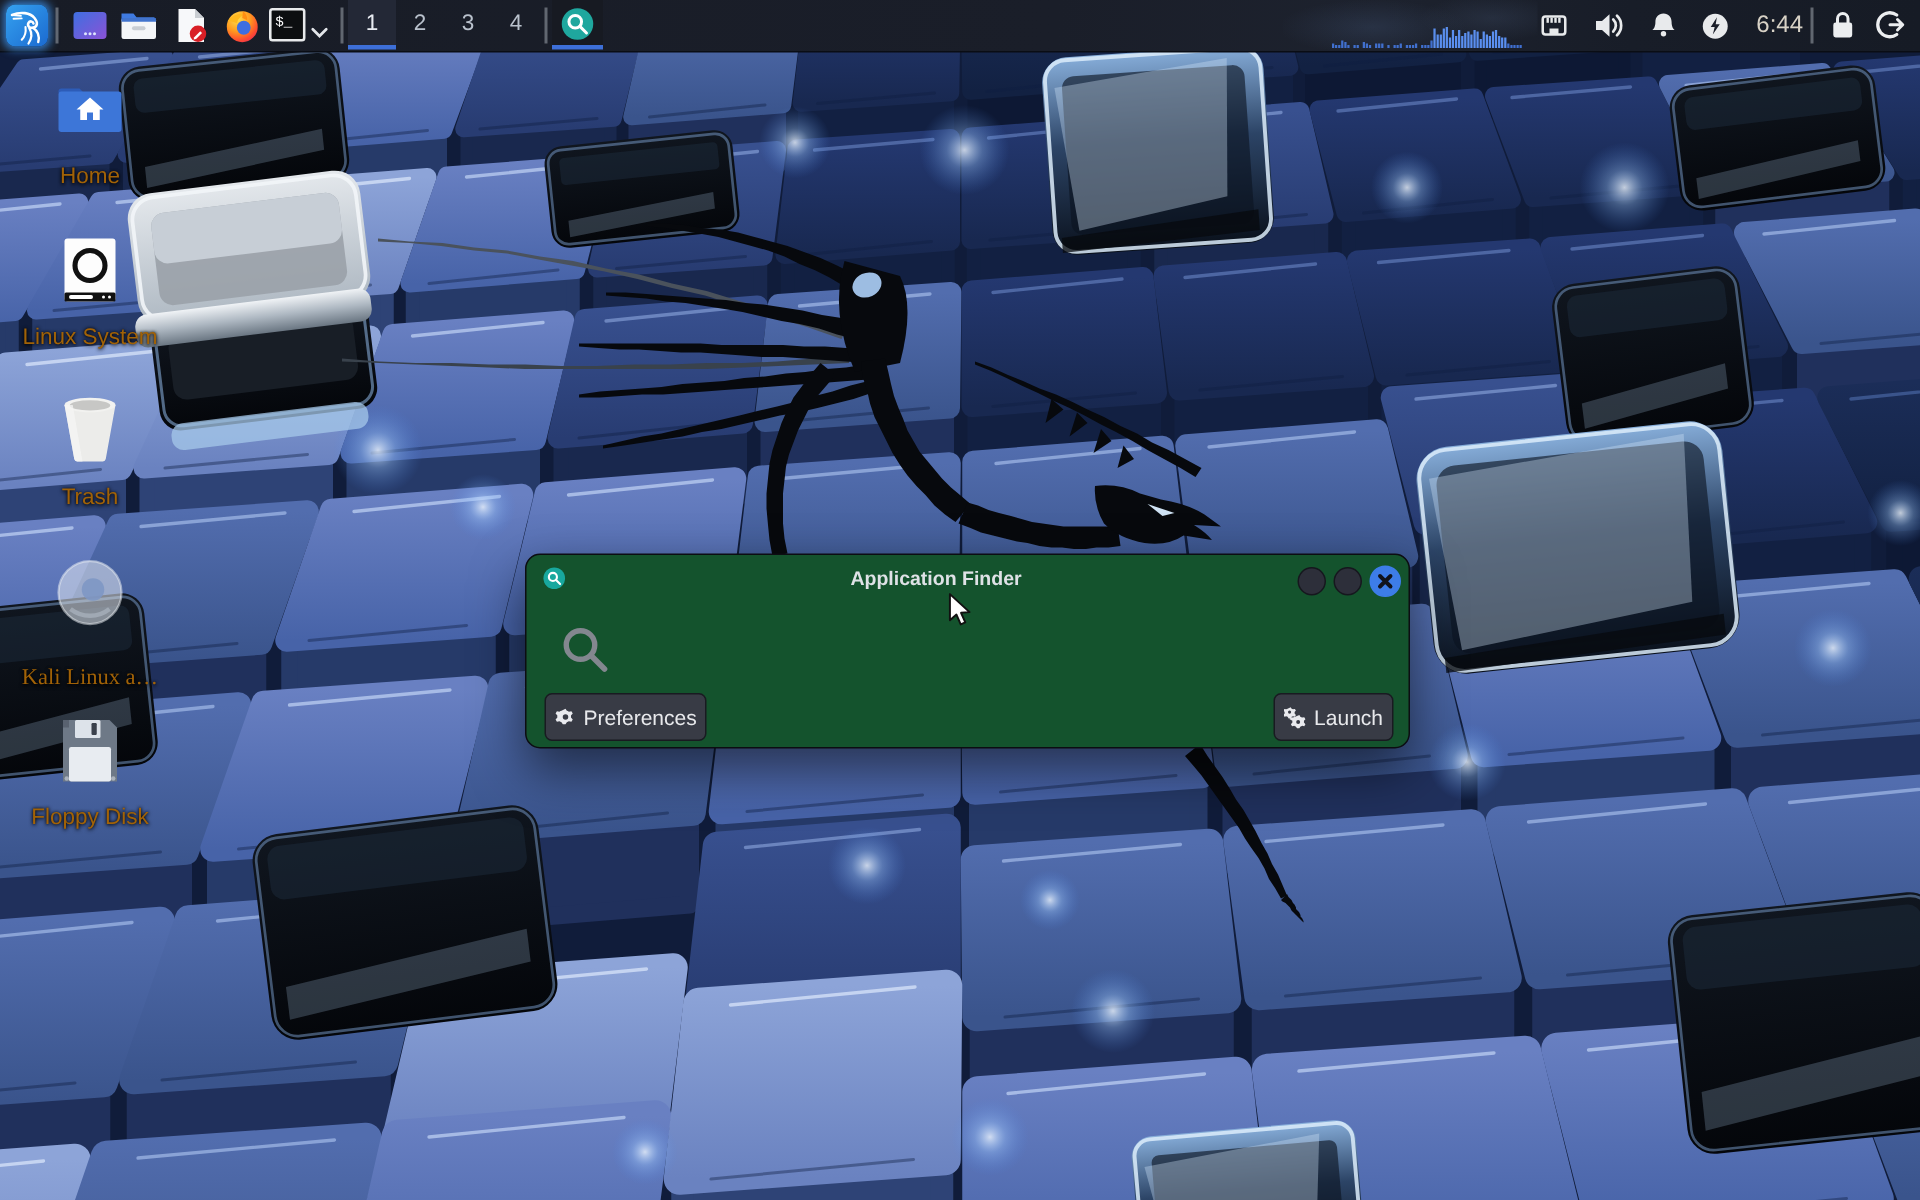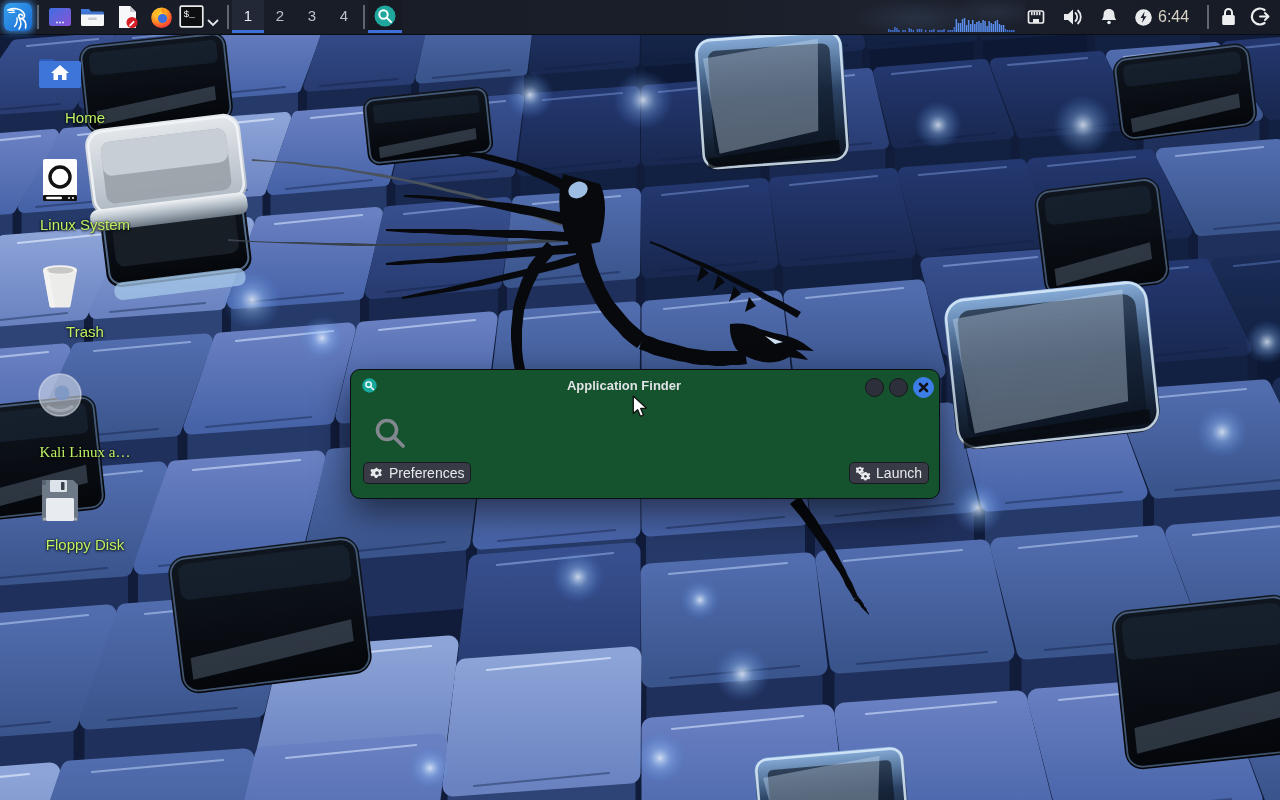--- a/index.html
+++ b/index.html
@@ -1,34 +1,34 @@
 <!DOCTYPE html>
 <html><head><meta charset="utf-8"><style>
 html,body{margin:0;padding:0;width:1280px;height:800px;overflow:hidden;
 font-family:"Liberation Sans",sans-serif;background:#000;}
 #bg{position:absolute;left:0;top:0;width:1280px;height:800px;}
 #panel{position:absolute;left:0;top:0;width:1280px;height:34px;
 background:linear-gradient(90deg,#181c26 0%,#1a1e29 55%,#1d222e 72%,#181d28 85%,#161b25 100%);
 border-bottom:1px solid #0a0d14;z-index:20;}
 #panel::after{content:'';position:absolute;left:855px;top:0;width:170px;height:33px;background:radial-gradient(ellipse 90px 26px at 60px 18px,rgba(90,120,170,.18),rgba(0,0,0,0) 70%),radial-gradient(ellipse 70px 22px at 140px 12px,rgba(120,150,200,.12),rgba(0,0,0,0) 70%);}
-.dlabel{position:absolute;left:0;width:120px;text-align:center;font-size:15px;color:#bef264;
-text-shadow:0 1px 3px rgba(0,0,0,.95),0 0 2px rgba(0,0,0,.8);z-index:10;margin-left:25px;}
+.dlabel{position:absolute;left:0;width:120px;text-align:center;font-size:15px;color:#a16207;
+text-shadow:0 1px 3px rgba(0,0,0,.95),0 0 2px rgba(0,0,0,.8);z-index:10;}
 #dlg{position:absolute;left:350px;top:369px;width:588px;height:128px;background:#14532d;
 border-radius:10px;border:1px solid #0c0d12;box-shadow:0 14px 34px rgba(0,0,0,.55);z-index:50;}
 #dlg-title{position:absolute;left:0;top:0;width:100%;height:31px;text-align:center;}
 #dlg-title span{font-size:13px;font-weight:bold;color:#dfe2e6;line-height:31px;display:inline-block;margin-right:42px;}
 .wbtn{position:absolute;top:7.5px;width:17px;height:17px;border-radius:50%;background:#2d2f3a;
 border:1px solid #16171e;}
 .wbtn.close{background:#3d7de8;border:1px solid #3d7de8;width:19px;height:19px;top:6.5px;}
 .wbtn.close svg{position:absolute;left:4px;top:4px;}
 #dlg-input{position:absolute;left:67px;top:51px;width:510px;height:26px;background:#1d1f27;
 border:1.5px solid #3465c8;border-radius:4.5px;}
 #dlg-text{position:absolute;left:12px;top:4px;font-size:15px;color:#dcdee2;white-space:pre;}
 #caret{position:absolute;left:245px;top:4px;width:1.5px;height:18px;background:#e8eaee;}
-.dbtn{position:absolute;top:92px;height:22px;background:#383b45;border:1px solid #191a21;
+.dbtn{position:absolute;top:92px;height:32px;background:#383b45;border:1px solid #191a21;
 border-radius:5px;color:#e8e9ec;font-size:14px;display:flex;align-items:center;gap:5px;
 padding:0 6px 0 6px;box-sizing:border-box;}
 </style></head><body>
 <div id="bg"><svg width="1280" height="800" viewBox="0 0 1280 800">
 <defs>
         <linearGradient id="gL" x1="0" y1="0" x2="0" y2="1">
           <stop offset="0" stop-color="#8da4d8"></stop>
           <stop offset="1" stop-color="#6a82c0"></stop>
         </linearGradient>
 <linearGradient id="gM" x1="0" y1="0" x2="0" y2="1">
@@ -631,21 +631,21 @@
 <div style="position:absolute;left:1099px;top:7px;"><svg width="20" height="20" viewBox="0 0 20 20">
         <g fill="#e8eaec">
 <path d="M10,2 c3.4,0 5.4,2.4 5.4,5.6 c0,3.2 1.1,4.6 2,5.4 h-14.8 c0.9,-0.8 2,-2.2 2,-5.4 c0,-3.2 2,-5.6 5.4,-5.6 Z"></path>
 <circle cx="10" cy="15.5" r="1.8"></circle>
         </g>
       </svg></div>
 <div style="position:absolute;left:1134px;top:8px;"><svg width="19" height="19" viewBox="0 0 19 19">
 <circle cx="9.5" cy="9.5" r="8.3" fill="#e8eaec"></circle>
 <path d="M10.6,3.5 L6.5,10 h2.6 l-1.2,5 l4.6,-6.8 h-2.7 Z" fill="#1b1f2a"></path>
       </svg></div>
-<div style="position:absolute;left:1158px;top:0;width:44px;height:33px;line-height:33px;text-align:left;font-size:16px;color:#d8d2c6;">6:44</div>
+<div style="position:absolute;left:1158px;top:0;width:44px;height:33px;line-height:33px;text-align:right;font-size:16px;color:#d8d2c6;">6:44</div>
 <div style="position:absolute;left:1207px;top:5px;width:2px;height:24px;background:#6e747e;opacity:.85;"></div>
 <div style="position:absolute;left:1219px;top:6px;"><svg width="19" height="21" viewBox="0 0 19 21">
 <path d="M6,9.5 v-3 a3.5,3.5 0 0 1 7,0 v3" fill="none" stroke="#eceef0" stroke-width="2"></path>
 <rect x="3.2" y="9" width="12.6" height="10" rx="1.6" fill="#eceef0"></rect>
 </svg></div>
 <div style="position:absolute;left:1250px;top:6px;"><svg width="21" height="21" viewBox="0 0 21 21">
 <path d="M14.5,4 a8,8 0 1 0 0,13" stroke="#eceef0" stroke-width="2.2" fill="none" stroke-linecap="round"></path>
 <path d="M10,10.5 h8 M15,7 l3.5,3.5 L15,14" stroke="#eceef0" stroke-width="2" fill="none" stroke-linecap="round" stroke-linejoin="round"></path>
       </svg></div>
 </div>

